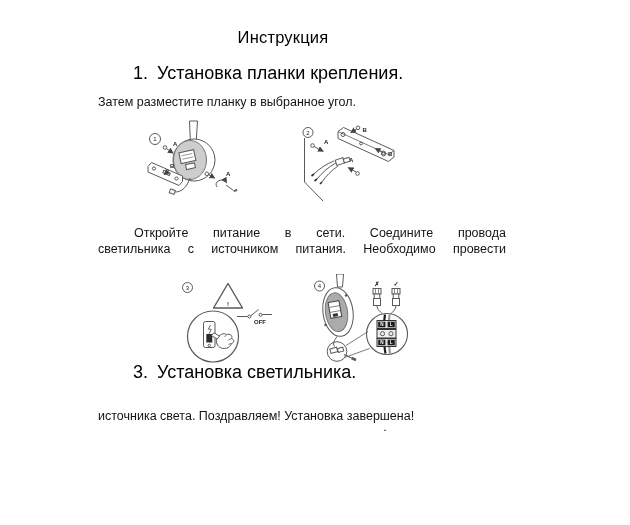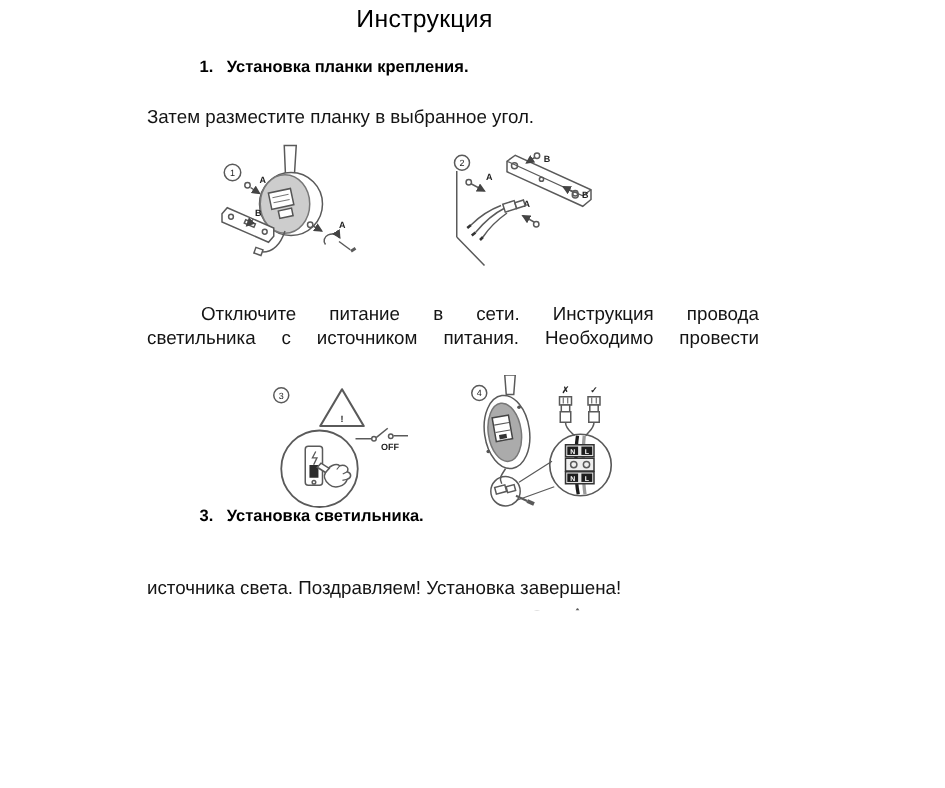--- a/index.html
+++ b/index.html
@@ -1,20 +1,20 @@
 <!DOCTYPE html>
 <html><head>
 <meta charset="utf-8">
 <style>
   html,body{margin:0;padding:0;background:#fff;}
   .page{position:relative;width:630px;height:407px;background:#ffffff;overflow:hidden;
-        font-family:"Liberation Sans",sans-serif;color:#111;}
+        font-family:"Liberation Sans",sans-serif;color:#111;margin-top:24px;}
   .title{position:absolute;left:98px;top:4px;width:370px;text-align:center;
          font-size:16.5px;font-weight:400;letter-spacing:.2px;color:#000;}
-  .sec-h{position:absolute;left:133px;font-size:11px;font-weight:700;white-space:nowrap;color:#000;}
+  .sec-h{position:absolute;left:133px;font-size:18px;font-weight:400;white-space:nowrap;color:#000;}
   .sec-h .num{display:inline-block;margin-right:9px;}
   .bodyline{position:absolute;left:98px;width:408px;font-size:12.5px;line-height:15.5px;color:#141414;}
   .stretch{text-align:justify;text-align-last:justify;}
   .indent{text-indent:36px;}
   .fig{position:absolute;}
   .fig text{font-family:"Liberation Sans",sans-serif;fill:#222;font-weight:700;font-size:6px;}
   .fig text.numlbl{font-weight:400;font-size:6px;}
   .fig text.term{fill:#fff;font-size:4.6px;font-weight:700;}
 </style>
 </head>
@@ -119,21 +119,21 @@
         <g transform="rotate(-18 43 38)">
           <rect x="38" y="34.5" width="8" height="5.5" fill="#fff"></rect>
           <rect x="46" y="36" width="6" height="4" fill="#fff"></rect>
         </g>
         <path d="M38,39 C30,43 24,49 19,55 M40,42 C33,47 28,52 24,58 M36,37 C28,40 21,45 16,50"></path>
         <path d="M16,50 l-2.5,2 M19,55 l-2.5,2 M24,58 l-2,2" stroke-width="1.7" stroke="#333"></path>
       </g>
     </g>
   </svg>
 
-  <div class="bodyline stretch indent" style="top:202px">Отключите питание в сети. Инструкция провода</div>
+  <div class="bodyline stretch indent" style="top:202px">Откройте питание в сети. Соедините провода</div>
   <div class="bodyline stretch" style="top:217.5px">светильника с источником питания. Необходимо провести</div>
 
   <svg class="fig" style="left:180px;top:256px" width="96" height="84" viewBox="0 0 96 84">
     <g fill="none" stroke="#5a5a5a" stroke-width="1">
       <circle cx="7.5" cy="7.5" r="5"></circle>
       <text class="numlbl" x="7.5" y="9.8" text-anchor="middle" stroke="none">3</text>
       <g>
         <path d="M48,3.5 L62.5,28 L33.5,28 Z" stroke-width="1.4" stroke-linejoin="round"></path>
         <text x="48" y="25.5" text-anchor="middle" stroke="none" font-size="14">!</text>
       </g>

